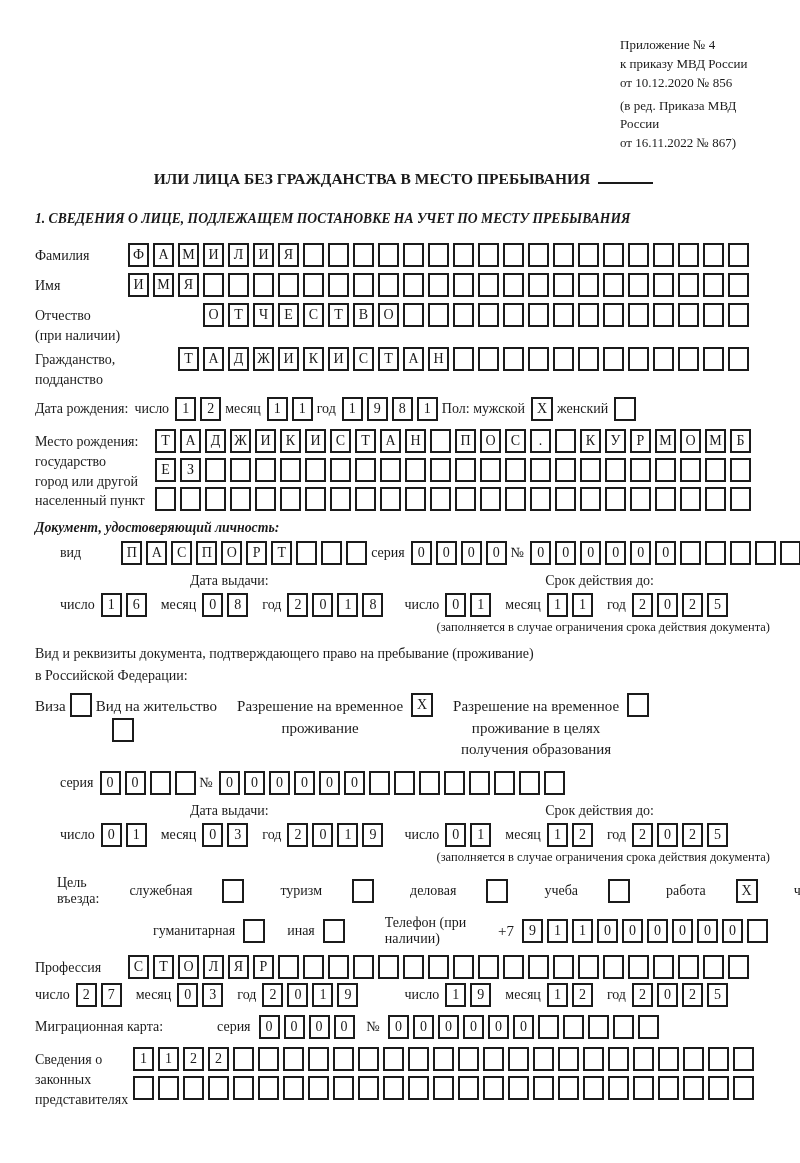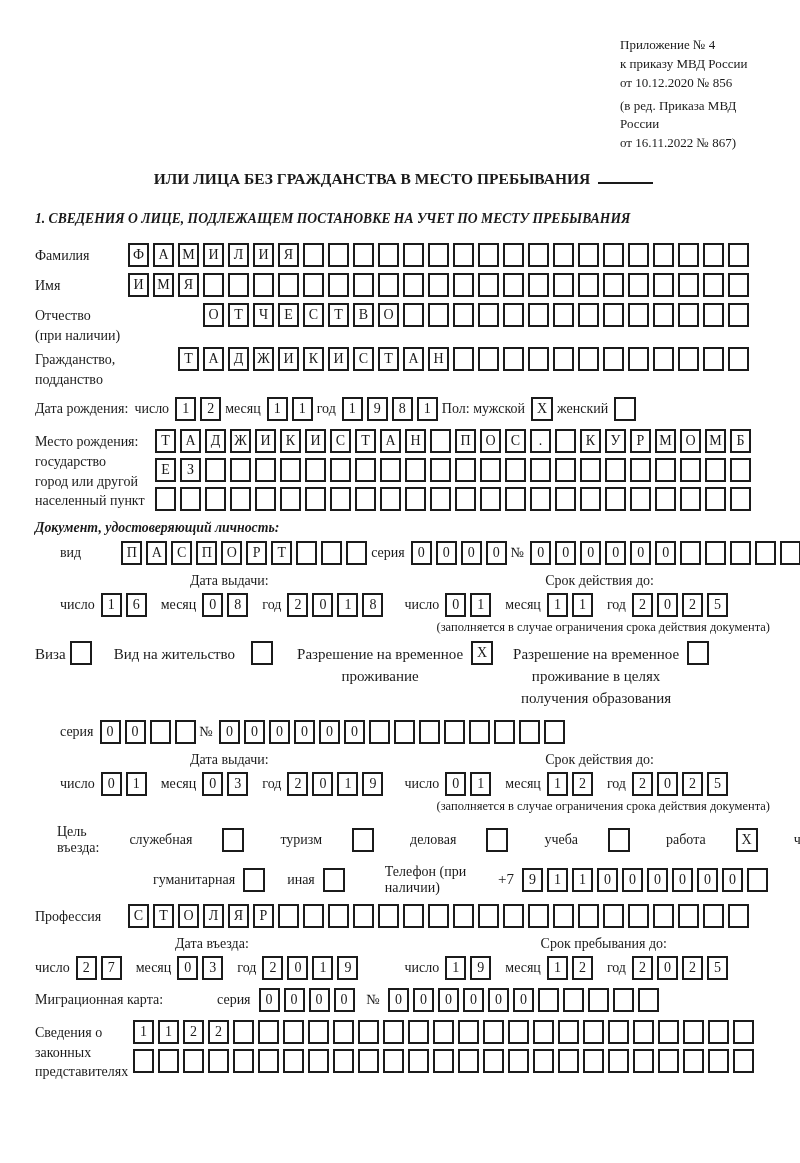--- a/index.html
+++ b/index.html
@@ -414,27 +414,31 @@
       <span class="boxrow">
           <span class="cell">2</span>
           <span class="cell">0</span>
           <span class="cell">2</span>
           <span class="cell">5</span>
         </span>
     </div>
   </div>
   <div class="note-right">(заполняется в случае ограничения срока действия документа)</div>
 
+  <div class="plain">
+    <div>Вид и реквизиты документа, подтверждающего право на пребывание (проживание)</div>
+    <div>в Российской Федерации:</div>
+  </div>
 
   <div class="permit-line">
     <div class="permit-item">
       <span class="lab">Виза</span>
       <span class="cb" style="margin-left:4px;"></span>
     </div>
-    <div class="permit-item" style="margin-left:18px;">
+    <div class="permit-item" style="flex-direction:column;">
       <span class="lab">Вид на жительство</span>
       <span class="cb" style="margin-left:16px;"></span>
     </div>
     <div class="permit-item" style="margin-left:20px;">
       <span class="lab center">
         <span style="display:block">Разрешение на временное</span>
         <span style="display:block">проживание</span>
       </span>
       <span class="cb">X</span>
     </div>
@@ -584,24 +588,20 @@
         <span class="cell"></span>
         <span class="cell"></span>
         <span class="cell"></span>
         <span class="cell"></span>
         <span class="cell"></span>
         <span class="cell"></span>
         <span class="cell"></span>
       </span>
   </div>
 
-  <div class="dates-head">
-    <span class="dh-left" style="margin-left:140px;">Дата въезда:</span>
-    <span class="dh-right" style="margin-right:105px;">Срок пребывания до:</span>
-  </div>
   <div class="dates-row">
     <div class="dg">
       <span class="t">число</span>
       <span class="boxrow">
           <span class="cell">2</span>
           <span class="cell">7</span>
         </span>
       <span class="t2">месяц</span>
       <span class="boxrow">
           <span class="cell">0</span>

